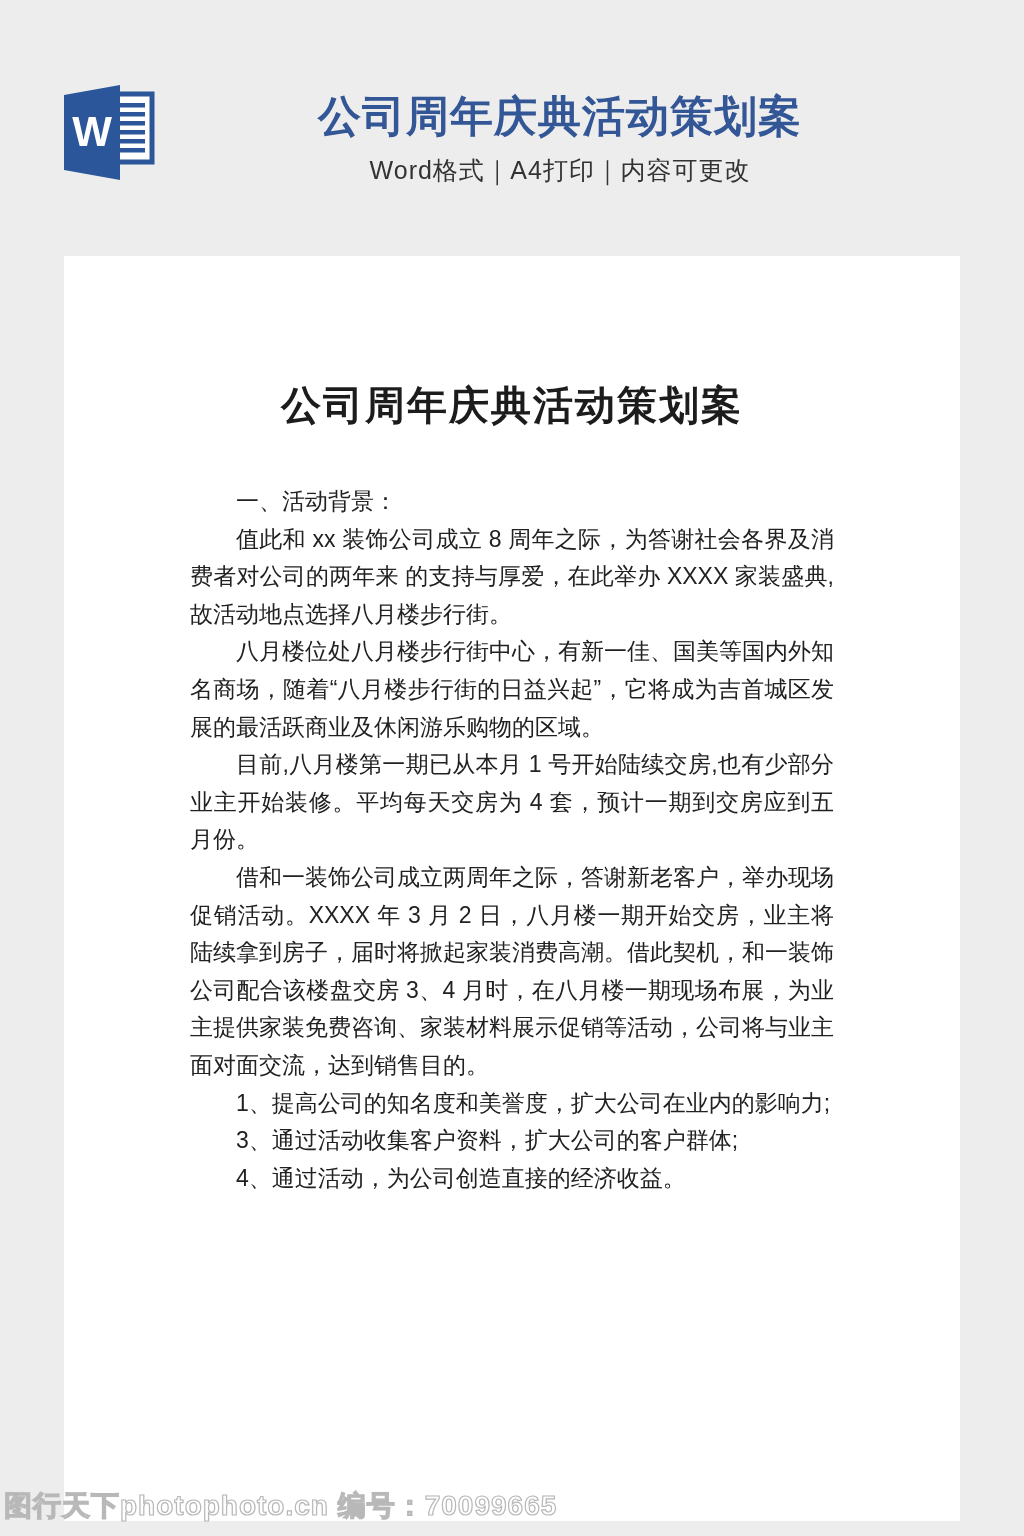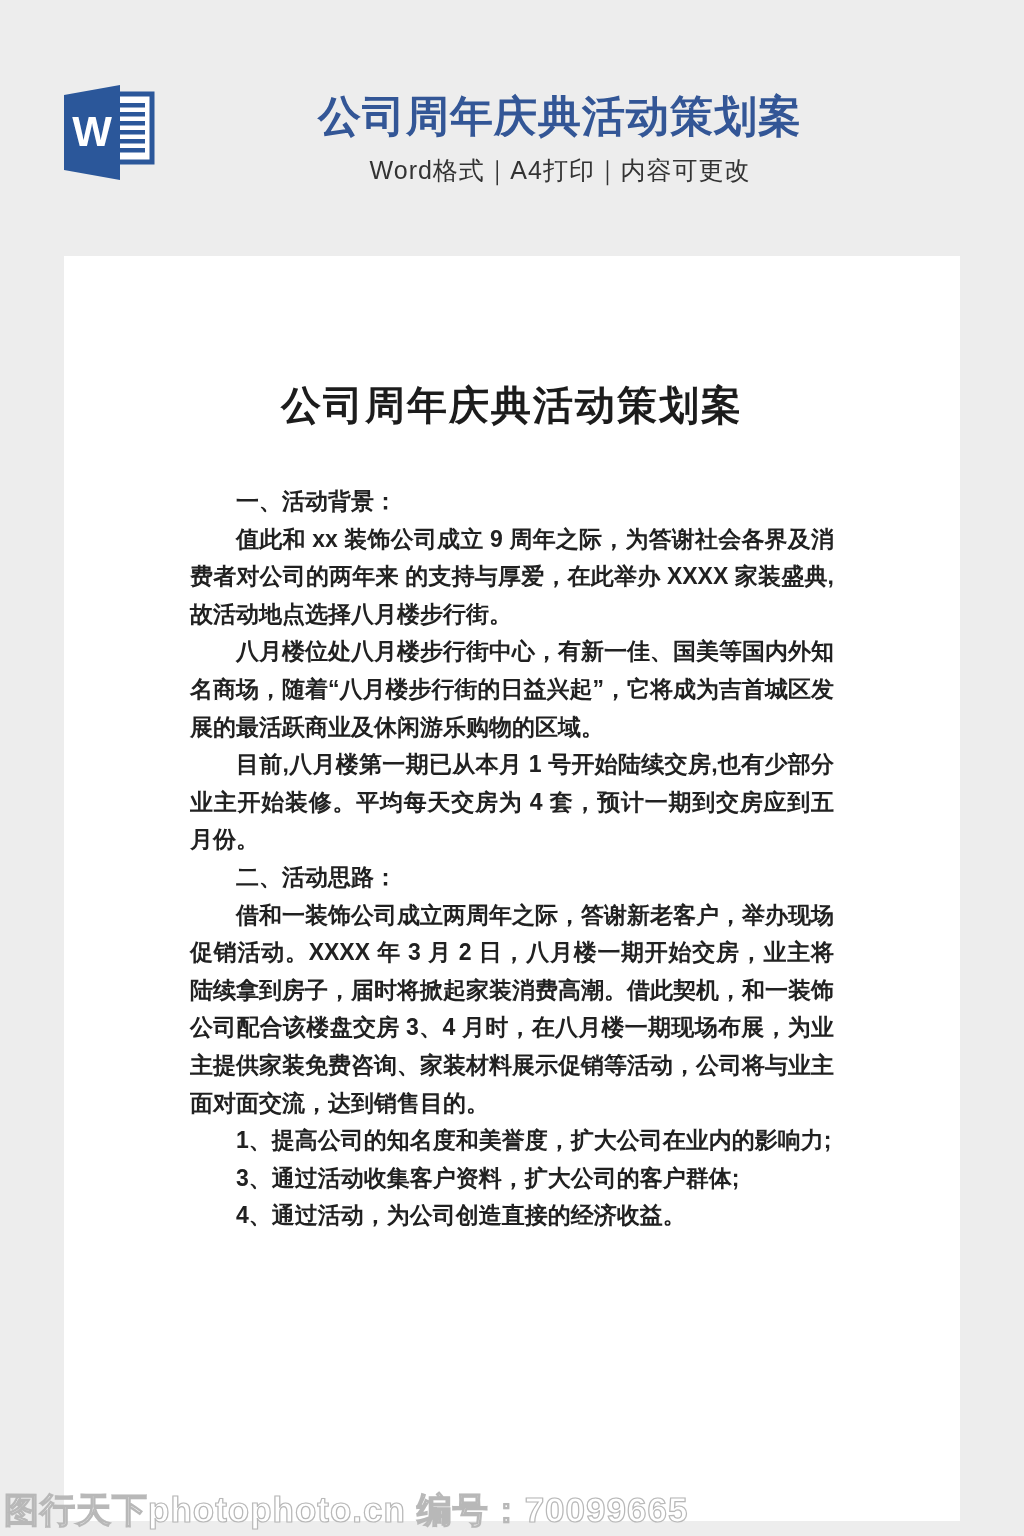--- a/index.html
+++ b/index.html
@@ -69,29 +69,28 @@
     text-align: center;
     letter-spacing: 2px;
   }
   .doc-body p {
     margin: 0;
     font-size: 23px;
     line-height: 37.6px;
     color: #212121;
     text-align: justify;
     text-indent: 2em;
-    font-weight: bold;
   }
 
   
   .watermark {
     position: absolute;
     left: 4px;
     top: 1487px;
-    font-size: 35px;
+    font-size: 28px;
     font-weight: bold;
     letter-spacing: 1px;
     color: #ffffff;
     -webkit-text-stroke: 1.2px #b8b8b8;
     text-shadow: 0 0 1px #c4c4c4;
     white-space: nowrap;
   }
 </style>
 </head>
 <body>
@@ -115,24 +114,23 @@
   <div class="header-text">
     <h1 class="header-title">公司周年庆典活动策划案</h1>
     <div class="header-subtitle">Word格式｜A4打印｜内容可更改</div>
   </div>
 </div>
 
 <main class="page">
   <h2 class="doc-title">公司周年庆典活动策划案</h2>
   <div class="doc-body">
     <p>一、活动背景：</p>
-    <p>值此和 xx 装饰公司成立 9 周年之际，为答谢社会各界及消费者对公司的两年来 的支持与厚爱，在此举办 XXXX 家装盛典,故活动地点选择八月楼步行街。</p>
+    <p>值此和 xx 装饰公司成立 8 周年之际，为答谢社会各界及消费者对公司的两年来 的支持与厚爱，在此举办 XXXX 家装盛典,故活动地点选择八月楼步行街。</p>
     <p>八月楼位处八月楼步行街中心，有新一佳、国美等国内外知名商场，随着“八月楼步行街的日益兴起”，它将成为吉首城区发展的最活跃商业及休闲游乐购物的区域。</p>
     <p>目前,八月楼第一期已从本月 1 号开始陆续交房,也有少部分业主开始装修。平均每天交房为 4 套，预计一期到交房应到五月份。</p>
-    <p>二、活动思路：</p>
     <p>借和一装饰公司成立两周年之际，答谢新老客户，举办现场促销活动。XXXX 年 3 月 2 日，八月楼一期开始交房，业主将陆续拿到房子，届时将掀起家装消费高潮。借此契机，和一装饰公司配合该楼盘交房 3、4 月时，在八月楼一期现场布展，为业主提供家装免费咨询、家装材料展示促销等活动，公司将与业主面对面交流，达到销售目的。</p>
     <p>1、提高公司的知名度和美誉度，扩大公司在业内的影响力;</p>
     <p>3、通过活动收集客户资料，扩大公司的客户群体;</p>
     <p>4、通过活动，为公司创造直接的经济收益。</p>
 
   </div>
 </main>
 
 <div class="watermark">图行天下photophoto.cn 编号：70099665</div>
 

